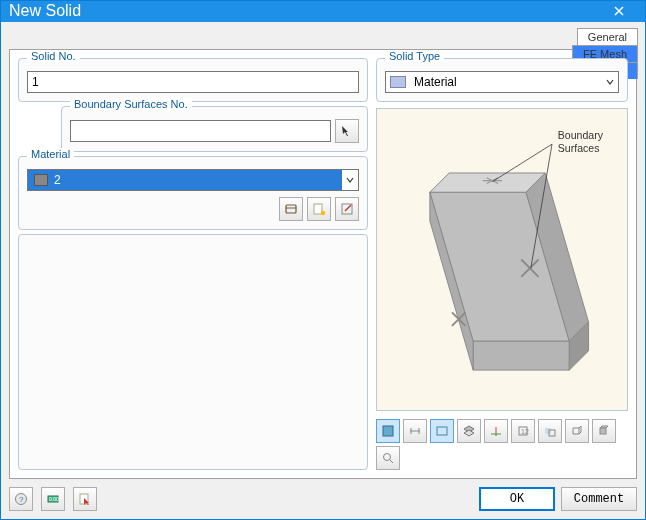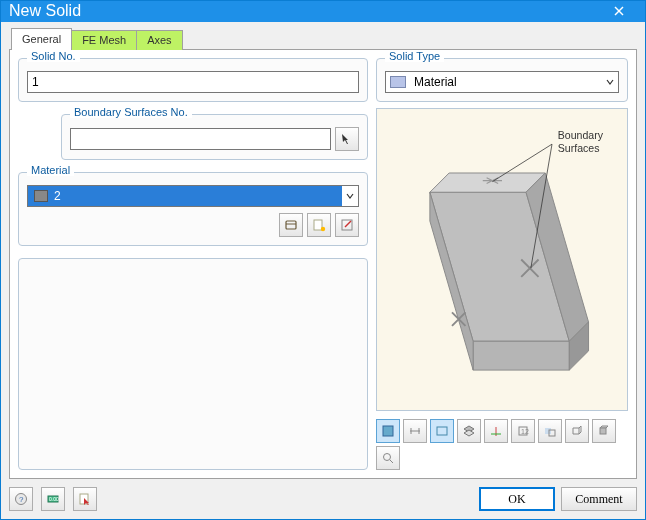--- a/index.html
+++ b/index.html
@@ -3,25 +3,25 @@
 <meta charset="utf-8">
 <style>
   * { box-sizing: border-box; }
   html, body { margin: 0; padding: 0; font-family: "Segoe UI", Tahoma, Arial, sans-serif; font-size: 12px; color: #000; }
   .window { width: 646px; height: 520px; background: #fff; border: 1px solid #0a7dd3; display: flex; flex-direction: column; }
   .titlebar { height: 28px; background: #1e90e8; color: #fff; display: flex; align-items: center; padding: 0 8px; justify-content: space-between; }
   .title-text { font-size: 16px; }
   .title-close { width: 36px; height: 20px; display: flex; align-items: center; justify-content: center; cursor: pointer; }
   .title-close svg { width: 10px; height: 10px; stroke: #fff; stroke-width: 1.5; }
   .client { flex: 1; background: #f0f0f0; display: flex; flex-direction: column; padding: 6px 8px 8px 8px; }
-  .tabs { display: flex; align-items: flex-end; height: 22px; margin-bottom: -1px; padding-left: 2px; }
-  .tab { height: 20px; padding: 2px 10px; background: #bef264; border: 1px solid #a0a0a0; border-bottom: none; margin-right: -1px; font-size: 11px; cursor: pointer; display: flex; align-items: center; color: #333; position: relative; }
+  .tabs { display: flex; align-items: flex-end; height: 22px; margin-bottom: -1px; padding-left: 2px; flex-direction: column; }
+  .tab { height: 20px; padding: 2px 10px; background: #3b82f6; border: 1px solid #a0a0a0; border-bottom: none; margin-right: -1px; font-size: 11px; cursor: pointer; display: flex; align-items: center; color: #333; position: relative; }
   .tab.active { background: #fff; height: 22px; z-index: 2; }
   .tab-panel-border { border: 1px solid #a0a0a0; background: #fff; flex: 1; padding: 8px; display: flex; gap: 8px; }
-  .left-col { width: 350px; display: flex; flex-direction: column; gap: 12px; }
+  .left-col { width: 350px; display: flex; flex-direction: column; gap: 4px; }
   .right-col { flex: 1; display: flex; flex-direction: column; gap: 6px; }
   .group { border: 1px solid #b8c9d9; border-radius: 4px; padding: 8px 8px 8px 8px; background: #fbfbfb; position: relative; }
   .group-title { position: absolute; top: -9px; left: 8px; background: #fff; padding: 0 4px; color: #0a5a9e; font-size: 11px; }
   .textinput { width: 100%; height: 22px; border: 1px solid #767676; background: #fff; padding: 1px 4px; font-size: 12px; font-family: inherit; }
   .row { display: flex; align-items: center; gap: 4px; }
   .picker-btn, .icon-btn { width: 24px; height: 24px; border: 1px solid #adadad; background: linear-gradient(#fefefe,#e6e6e6); display: flex; align-items: center; justify-content: center; cursor: pointer; }
   .icon-btn.pressed { background: #cde6fa; border-color: #5ba3d6; }
   .material-select { width: 100%; height: 22px; border: 1px solid #767676; background: #fff; display: flex; align-items: center; justify-content: space-between; cursor: pointer; position: relative; }
   .material-selected-row { flex: 1; display: flex; align-items: center; gap: 6px; background: #2a7ed8; color: #fff; height: 100%; padding-left: 6px; font-size: 12px; }
   .mat-swatch { width: 14px; height: 12px; background: #888; border: 1px solid #555; }
@@ -34,21 +34,21 @@
   .combo-arrow { width: 18px; height: 22px; border: 1px solid #767676; background: linear-gradient(#fefefe,#e6e6e6); display: flex; align-items: center; justify-content: center; cursor: pointer; }
   .solid-type-select { flex: 1; display: flex; align-items: center; border: 1px solid #767676; background: #fff; height: 22px; padding-left: 4px; gap: 8px; cursor: pointer; justify-content: space-between; }
   .st-left { display: flex; align-items: center; gap: 8px; }
   .st-swatch { width: 16px; height: 12px; background: #b8c4e8; border: 1px solid #7a89b0; }
   .preview-box { flex: 1; border: 1px solid #b8c9d9; border-radius: 0; background: #fbf7ea; position: relative; overflow: hidden; min-height: 300px; }
   .preview-box svg { width: 100%; height: 100%; }
   .toolbar { display: flex; gap: 3px; padding-top: 2px; flex-wrap: wrap; }
   .bottom-bar { display: flex; align-items: center; justify-content: space-between; padding-top: 8px; }
   .bottom-left { display: flex; gap: 8px; }
   .bottom-right { display: flex; gap: 6px; }
-  .dlg-btn { min-width: 76px; height: 24px; border: 1px solid #adadad; background: linear-gradient(#fefefe,#e5e5e5); font-family: Liberation Serif, serif; font-size: 12px; cursor: pointer; }
+  .dlg-btn { min-width: 76px; height: 24px; border: 1px solid #adadad; background: linear-gradient(#fefefe,#e5e5e5); font-family: Liberation Mono, monospace; font-size: 12px; cursor: pointer; }
   .dlg-btn.default { border: 2px solid #0078d7; background: #fff; }
 </style>
 </head>
 <body>
 
 <div class="window">
   <div class="titlebar">
     <span class="title-text">New Solid</span>
     <div class="title-close">
       <svg viewBox="0 0 10 10">

